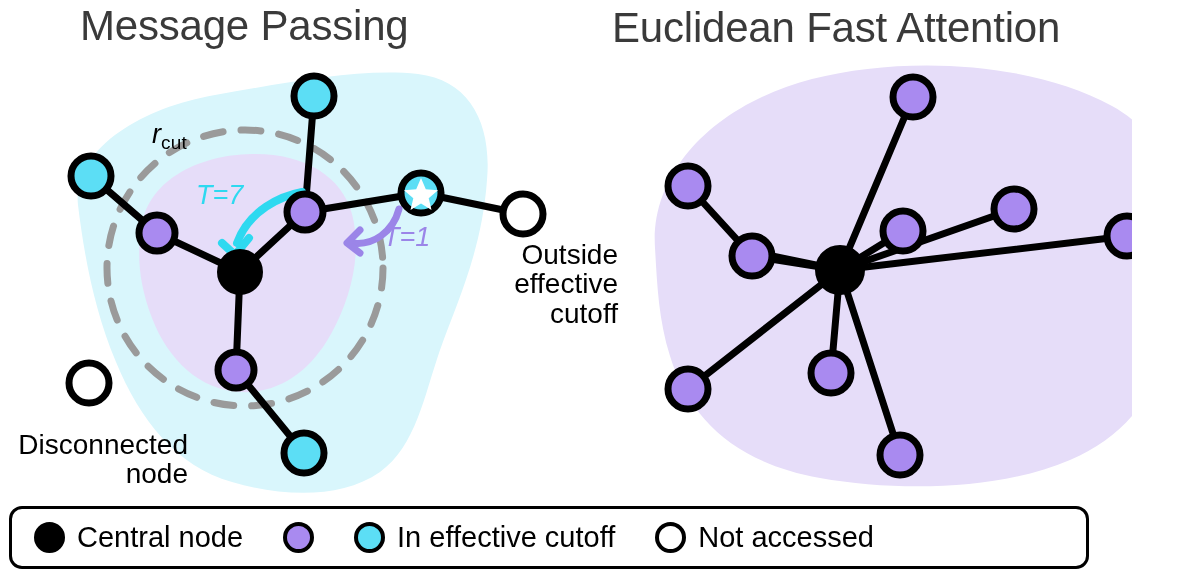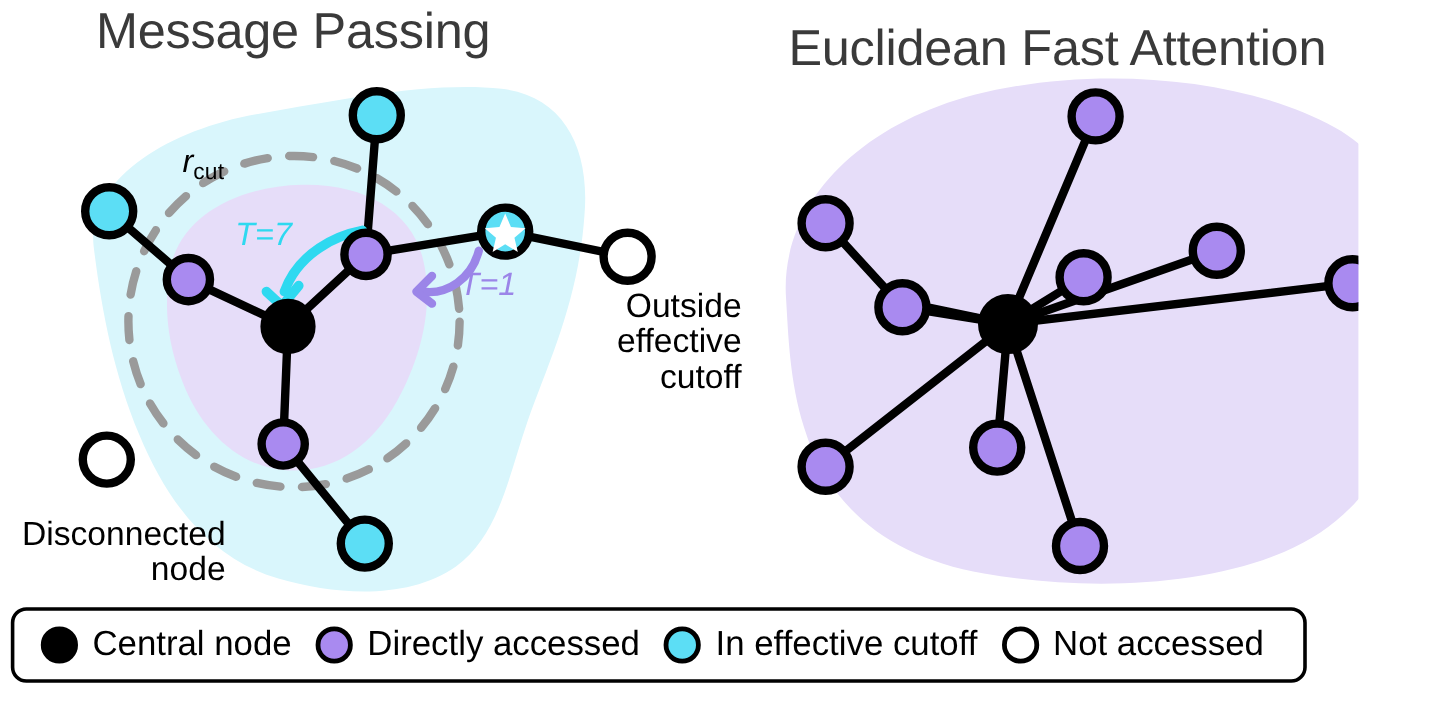--- a/index.html
+++ b/index.html
@@ -26,21 +26,21 @@
   }
   .panel-title {
     position: absolute;
     font-family: "Liberation Sans", sans-serif;
     font-size: 42px;
     color: #3a3a3a;
     white-space: nowrap;
     letter-spacing: -0.2px;
   }
   #title-left  { left: 80px;  top: 2px; }
-  #title-right { left: 612px; top: 16px; margin-left: 45px; }
+  #title-right { left: 612px; top: 4px; }
 
   .fig-label {
     position: absolute;
     font-family: "Liberation Sans", sans-serif;
     font-size: 28px;
     color: #000000;
     text-align: right;
     line-height: 1.05;
     white-space: pre-line;
   }
@@ -82,21 +82,21 @@
     top: 506px;
     width: 1080px;
     height: 63px;
     box-sizing: border-box;
     border: 3px solid #000000;
     border-radius: 13px;
     background: #ffffff;
     display: flex;
     align-items: center;
     padding-left: 22px;
-    gap: 12px;
+    gap: 32px;
   }
   .legend-item {
     display: flex;
     align-items: center;
     gap: 12px;
     white-space: nowrap;
   }
   .legend-swatch {
     width: 31px;
     height: 31px;
@@ -249,21 +249,20 @@
 
   <div id="legend">
 
     <div class="legend-item">
       <span class="legend-swatch" style="background:#000000"></span>
       <span class="legend-text">Central node</span>
     </div>
 
     <div class="legend-item">
       <span class="legend-swatch" style="background:#A98AF0"></span>
-      <span class="legend-text">Directly accessed</span>
     </div>
 
     <div class="legend-item">
       <span class="legend-swatch" style="background:#5CDEF5"></span>
       <span class="legend-text">In effective cutoff</span>
     </div>
 
     <div class="legend-item">
       <span class="legend-swatch" style="background:#ffffff"></span>
       <span class="legend-text">Not accessed</span>

